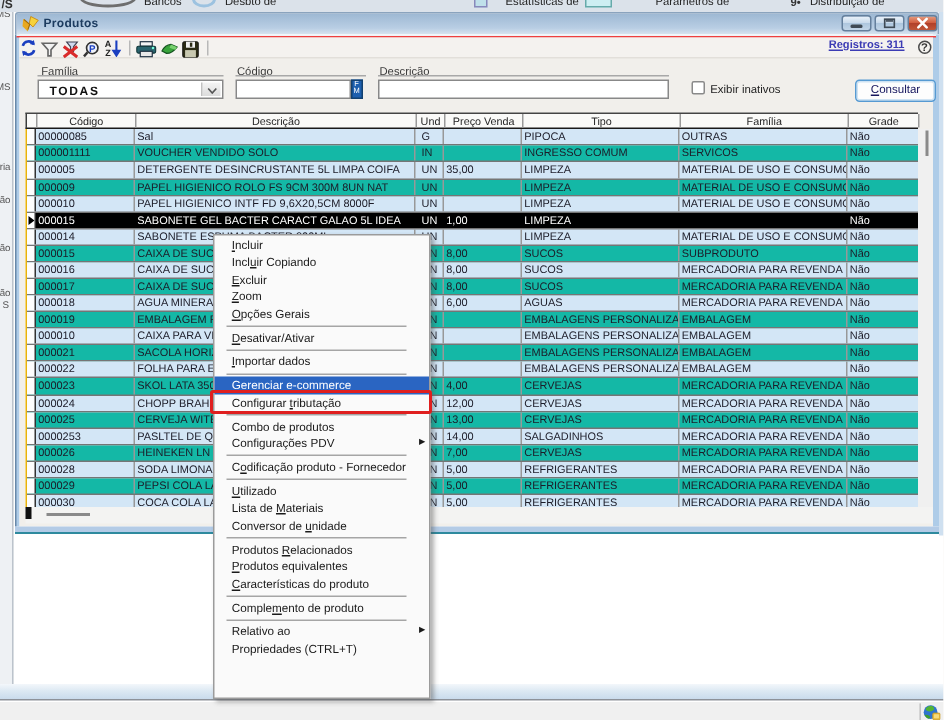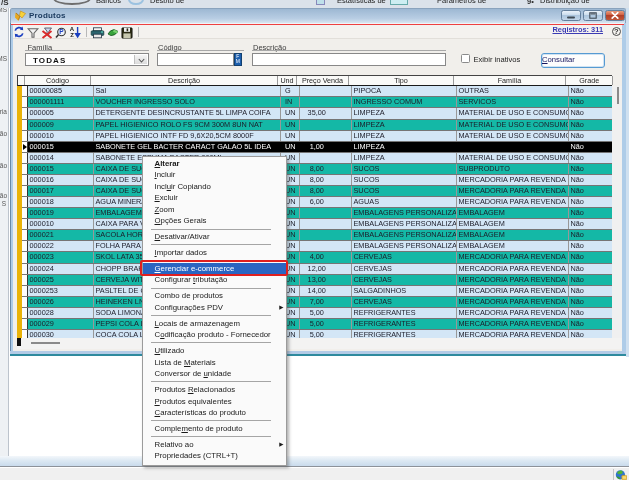--- a/index.html
+++ b/index.html
@@ -41,42 +41,42 @@
 .inp{background:#fff;border:1px solid #888;height:13px}
 #combo .cbtn{position:absolute;right:1px;top:1px;bottom:1px;width:13px;
  background:linear-gradient(#f4f4f4,#dcdcdc);border-left:1px solid #c0c0c0;color:#555;
  font-size:7px;text-align:center;line-height:10px}
 #combo .ctext{position:absolute;left:7px;top:2px;font-size:8px;font-weight:700;color:#111;
  letter-spacing:1.1px}
 #fbtn{left:233.5px;top:52.5px;width:8.5px;height:13px;background:#1d5fae;border:1px solid #12406f;
  color:#fff;font-size:5px;line-height:5.4px;text-align:center;overflow:hidden}
 #chk{left:461px;top:54px;width:9px;height:9px;background:#fff;border:1px solid #8a8a8a;border-radius:1.5px}
 #chklbl{left:473.5px;top:54.5px;font-size:7.6px;color:#222}
-#consultar{left:541px;top:52.5px;width:64px;height:15.5px;border:1.5px solid #569ad2;border-radius:3px;
+#consultar{left:570px;top:52.5px;width:54px;height:15.5px;border:1.5px solid #569ad2;border-radius:3px;
  background:#fdfdfd;box-shadow:inset 0 0 0 1px #cfe3f3;
- font-size:7.7px;color:#16165e;text-align:left;line-height:12.5px}
+ font-size:7.7px;color:#16165e;text-align:center;line-height:12.5px}
 
 #ghead{left:17px;top:75px;width:595.3px;height:11.3px;background:#fafaf8;display:flex;
  border-top:1.2px solid #444;border-bottom:1.3px solid #1a1a1a;border-left:1px solid #3c3c3c}
 #ghead div{font-size:7.2px;color:#262626;text-align:center;line-height:9px;
  border-right:1px solid #9a9a9a;overflow:hidden;white-space:nowrap}
 #gbody{left:17px;top:86.3px;width:595.4px;height:251.5px;overflow:hidden;background:#fff;
- border-left:5px solid #eab308}
+ border-left:1px solid #eab308}
 .gr{display:flex;height:11.08px;box-sizing:border-box;border-bottom:1px solid #757575}
 .gr div{font-size:7.3px;color:#1c1c28;line-height:10px;white-space:nowrap;overflow:hidden;
  border-right:1px solid #989898;padding-left:1.5px}
 .gr.b{background:#d3e6f6}
 .gr.w{background:#14b8a6}
 .gr.sel{background:#000}
 .gr.sel div{color:#fff;border-right-color:#000}
 .gr.sel .c0{background:#fff;color:#000;border-right-color:#333}
 .rarr{display:block;width:0;height:0;border-left:4px solid #000;border-top:3px solid transparent;border-bottom:3px solid transparent;margin:2.5px 0 0 1px}
 .c0{width:6px;min-width:6px;padding-left:0!important;border-right-color:#333!important;background:#fdfdfd}
 .c1{width:66px;min-width:66px}.c2{width:187px;min-width:187px}.c3{width:19px;min-width:19px;padding-left:4px!important}
-.c4{width:52px;min-width:52px;text-align:center;padding-right:19px}.c5{width:105px;min-width:105px}
+.c4{width:52px;min-width:52px;text-align:left;padding-right:19px}.c5{width:105px;min-width:105px}
 .c6{width:112px;min-width:112px}.c7{width:47.3px;min-width:47.3px;border-right:none!important}
 .h0{width:7px;min-width:7px}.h1{width:66px;min-width:66px}.h2{width:187px;min-width:187px}
 .h3{width:19px;min-width:19px}.h4{width:52px;min-width:52px}.h5{width:105px;min-width:105px}
 .h6{width:112px;min-width:112px}.h7{width:47.3px;min-width:47.3px}
 
 #vtrack{left:612.3px;top:86.3px;width:9.4px;height:251.5px;background:#f0f0f0}
 #vthumb{left:616.8px;top:86.5px;width:2.5px;height:17.8px;background:#8a8a8a}
 #gfoot{left:17px;top:337.8px;width:604.7px;height:11.7px;background:#f3f3f2}
 #hblk{left:17px;top:338px;width:4px;height:7.5px;background:#101010}
 #hthumb{left:31px;top:342.3px;width:29px;height:2.2px;background:#8a8a8a}
@@ -243,21 +243,21 @@
       <div class="c2">Sal</div>
       <div class="c3">G</div>
       <div class="c4"></div>
       <div class="c5">PIPOCA</div>
       <div class="c6">OUTRAS</div>
       <div class="c7">Não</div>
     </div>
 <div class="gr w">
       <div class="c0"></div>
       <div class="c1">000001111</div>
-      <div class="c2">VOUCHER INGRESSO SOLO</div>
+      <div class="c2">VOUCHER VENDIDO SOLO</div>
       <div class="c3">IN</div>
       <div class="c4"></div>
       <div class="c5">INGRESSO COMUM</div>
       <div class="c6">SERVICOS</div>
       <div class="c7">Não</div>
     </div>
 <div class="gr b">
       <div class="c0"></div>
       <div class="c1">000005</div>
       <div class="c2">DETERGENTE DESINCRUSTANTE 5L LIMPA COIFA</div>
@@ -470,21 +470,20 @@
       <div class="c7">Não</div>
     </div>
 </div>
 <div class="a" id="vtrack"></div>
 <div class="a" id="vthumb"></div>
 <div class="a" id="gfoot"></div>
 <div class="a" id="hblk"></div>
 <div class="a" id="hthumb"></div>
 
 <div class="a" id="menu">
-<div class="mi"><b><u>A</u>lterar</b></div>
 <div class="mi"><u>I</u>ncluir</div>
 <div class="mi">Incl<u>u</u>ir Copiando</div>
 <div class="mi"><u>E</u>xcluir</div>
 <div class="mi"><u>Z</u>oom</div>
 <div class="mi"><u>O</u>pções Gerais</div>
 <div class="msep">
       <div></div>
     </div>
 <div class="mi"><u>D</u>esativar/Ativar</div>
 <div class="msep">
@@ -497,21 +496,20 @@
 <div class="mi hi"><u>G</u>erenciar e-commerce</div>
 <div class="mi">Configurar <u>t</u>ributação</div>
 <div class="msep">
       <div></div>
     </div>
 <div class="mi">Combo de produtos</div>
 <div class="mi">Configurações PDV<span class="marr">▶</span></div>
 <div class="msep">
       <div></div>
     </div>
-<div class="mi"><u>L</u>ocais de armazenagem</div>
 <div class="mi">C<u>o</u>dificação produto - Fornecedor</div>
 <div class="msep">
       <div></div>
     </div>
 <div class="mi"><u>U</u>tilizado</div>
 <div class="mi">Lista de <u>M</u>ateriais</div>
 <div class="mi">Conversor de <u>u</u>nidade</div>
 <div class="msep">
       <div></div>
     </div>

